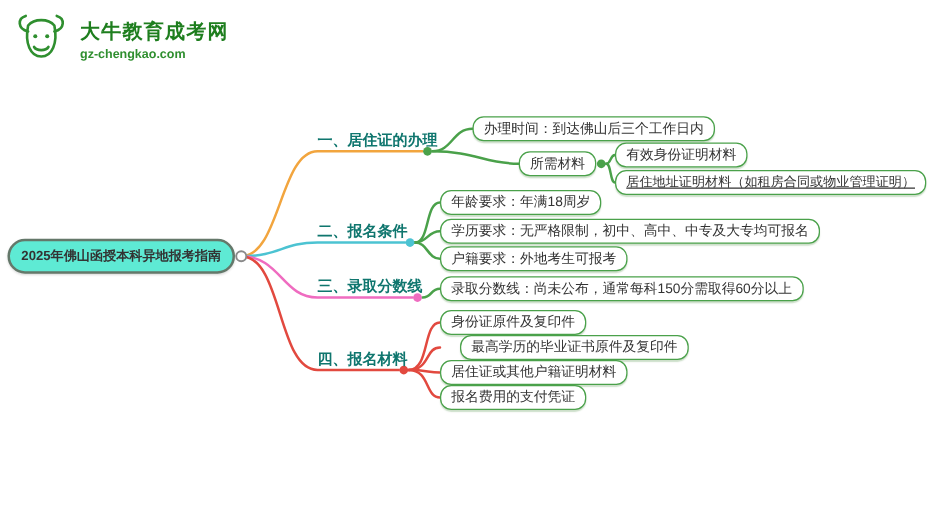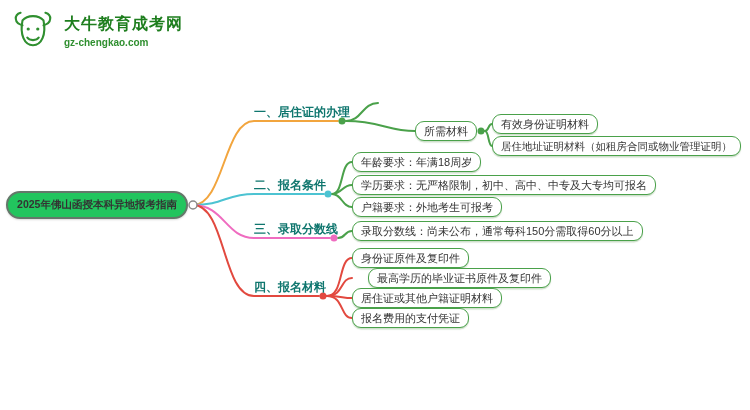--- a/index.html
+++ b/index.html
@@ -9,34 +9,34 @@
   }
   #canvas{position:relative;width:654px;height:410px;padding-left:36px;}
   #wires{position:absolute;left:0;top:0;width:750px;height:410px;pointer-events:none;}
 
   .logo{position:absolute;left:10px;top:8px;display:flex;align-items:center;gap:8px;}
   .logo-name{font-size:16px;font-weight:700;color:#1e7e1e;letter-spacing:1px;}
   .logo-url{font-size:10px;font-weight:700;color:#2f8f2f;margin-top:2px;}
 
   .root-node{
     position:absolute;left:6px;top:191px;width:178px;height:24px;
-    border:2px solid #64786a;border-radius:14px;background:#22c55e;
+    border:2px solid #64786a;border-radius:14px;background:#5eead4;
     display:flex;align-items:center;justify-content:center;
     font-size:10.5px;font-weight:700;color:#333;white-space:nowrap;
     box-shadow:0 1px 2px rgba(0,0,0,.15);
   }
   .branch-label{
     position:absolute;font-size:12px;font-weight:700;color:#0f766e;white-space:nowrap;height:15px;line-height:15px;
   }
   .leaf{
     position:absolute;background:#fff;border:1.4px solid #4aa14a;border-radius:9px;
     font-size:11px;line-height:14px;padding:2px 8px;color:#333;white-space:nowrap;
     box-shadow:0 1.5px 1px rgba(90,150,80,.3);
   }
-  .leaf.small{font-size:10.5px;}
+  .leaf.small{font-size:10.5px;text-decoration:underline;}
 </style>
 </head>
 <body>
 
 <div id="canvas">
 
   <svg id="wires" viewBox="0 0 750 410">
     <g fill="none" stroke-width="2" stroke-linecap="round">
 
       <path d="M193,205 C224,205 224,121 254,121 L338,121" stroke="#f2a53e"></path>
@@ -87,20 +87,21 @@
     </div>
   </div>
 
   <div class="root-node">2025年佛山函授本科异地报考指南</div>
 
   <div class="branch-label" style="left:254px;top:105px">一、居住证的办理</div>
   <div class="branch-label" style="left:254px;top:178px">二、报名条件</div>
   <div class="branch-label" style="left:254px;top:222px">三、录取分数线</div>
   <div class="branch-label" style="left:254px;top:280px">四、报名材料</div>
 
+  <div class="leaf" style="left:378px;top:93px">办理时间：到达佛山后三个工作日内</div>
   <div class="leaf" style="left:415px;top:121px">所需材料</div>
   <div class="leaf" style="left:492px;top:114px">有效身份证明材料</div>
   <div class="leaf small" style="left:492px;top:136px">居住地址证明材料（如租房合同或物业管理证明）</div>
 
   <div class="leaf" style="left:352px;top:152px">年龄要求：年满18周岁</div>
   <div class="leaf" style="left:352px;top:175px">学历要求：无严格限制，初中、高中、中专及大专均可报名</div>
   <div class="leaf" style="left:352px;top:197px">户籍要求：外地考生可报考</div>
 
   <div class="leaf" style="left:352px;top:221px">录取分数线：尚未公布，通常每科150分需取得60分以上</div>
 

